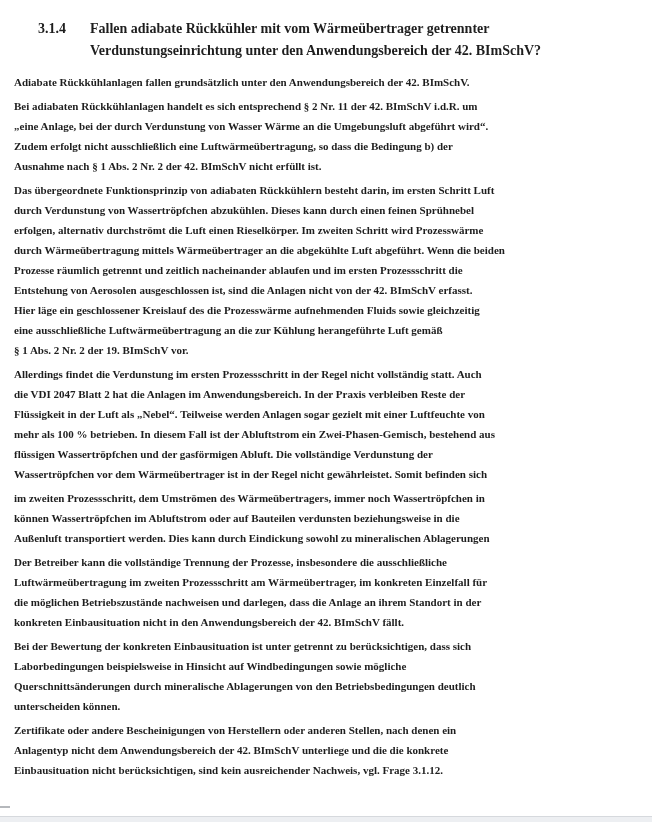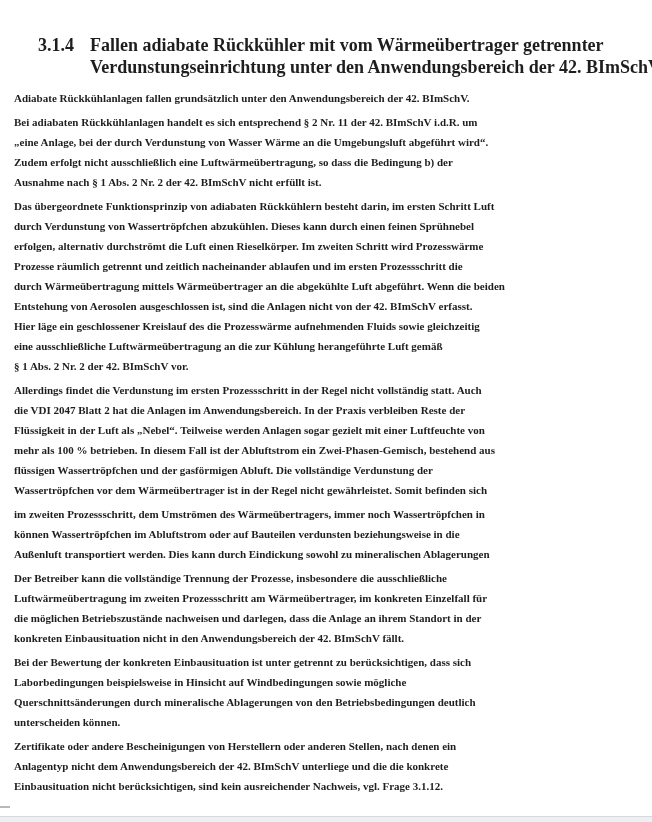--- a/index.html
+++ b/index.html
@@ -11,23 +11,23 @@
     position: relative;
     font-family: "Liberation Serif", "DejaVu Serif", serif;
     color: #1e1e1e;
   }
   .page {
     position: absolute;
     top: 0; left: 0; right: 0; bottom: 0;
   }
   .heading {
     display: flex;
-    margin: 34px 4px 10px 38px;
+    margin: 18px 4px 10px 38px;
     font-weight: bold;
-    font-size: 18px;
+    font-size: 14px;
     line-height: 22px;
   }
   .heading-number {
     width: 52px;
     flex: 0 0 52px;
   }
   .heading-text .hline { display: block; white-space: nowrap; }
   .doc-body {
     margin: 0 4px 0 14px;
     font-size: 11px;
@@ -76,26 +76,26 @@
       <p class="para">
         <span class="line">Bei adiabaten Rückkühlanlagen handelt es sich entsprechend § 2 Nr. 11 der 42. BImSchV i.d.R. um</span>
         <span class="line">„eine Anlage, bei der durch Verdunstung von Wasser Wärme an die Umgebungsluft abgeführt wird“.</span>
         <span class="line">Zudem erfolgt nicht ausschließlich eine Luftwärmeübertragung, so dass die Bedingung b) der</span>
         <span class="line">Ausnahme nach § 1 Abs. 2 Nr. 2 der 42. BImSchV nicht erfüllt ist.</span>
       </p>
       <p class="para">
         <span class="line">Das übergeordnete Funktionsprinzip von adiabaten Rückkühlern besteht darin, im ersten Schritt Luft</span>
         <span class="line">durch Verdunstung von Wassertröpfchen abzukühlen. Dieses kann durch einen feinen Sprühnebel</span>
         <span class="line">erfolgen, alternativ durchströmt die Luft einen Rieselkörper. Im zweiten Schritt wird Prozesswärme</span>
+        <span class="line">durch Wärmeübertragung mittels Wärmeübertrager an die abgekühlte Luft abgeführt. Wenn die beiden</span>
         <span class="line">Prozesse räumlich getrennt und zeitlich nacheinander ablaufen und im ersten Prozessschritt die</span>
-        <span class="line">durch Wärmeübertragung mittels Wärmeübertrager an die abgekühlte Luft abgeführt. Wenn die beiden</span>
         <span class="line">Entstehung von Aerosolen ausgeschlossen ist, sind die Anlagen nicht von der 42. BImSchV erfasst.</span>
         <span class="line">Hier läge ein geschlossener Kreislauf des die Prozesswärme aufnehmenden Fluids sowie gleichzeitig</span>
         <span class="line">eine ausschließliche Luftwärmeübertragung an die zur Kühlung herangeführte Luft gemäß</span>
-        <span class="line">§ 1 Abs. 2 Nr. 2 der 42. BImSchV vor.</span>
+        <span class="line">§ 1 Abs. 2 Nr. 2 der 19. BImSchV vor.</span>
       </p>
       <p class="para">
         <span class="line">Allerdings findet die Verdunstung im ersten Prozessschritt in der Regel nicht vollständig statt. Auch</span>
         <span class="line">die VDI 2047 Blatt 2 hat die Anlagen im Anwendungsbereich. In der Praxis verbleiben Reste der</span>
         <span class="line">Flüssigkeit in der Luft als „Nebel“. Teilweise werden Anlagen sogar gezielt mit einer Luftfeuchte von</span>
         <span class="line">mehr als 100 % betrieben. In diesem Fall ist der Abluftstrom ein Zwei-Phasen-Gemisch, bestehend aus</span>
         <span class="line">flüssigen Wassertröpfchen und der gasförmigen Abluft. Die vollständige Verdunstung der</span>
         <span class="line">Wassertröpfchen vor dem Wärmeübertrager ist in der Regel nicht gewährleistet. Somit befinden sich</span>
       </p>
       <p class="para">

